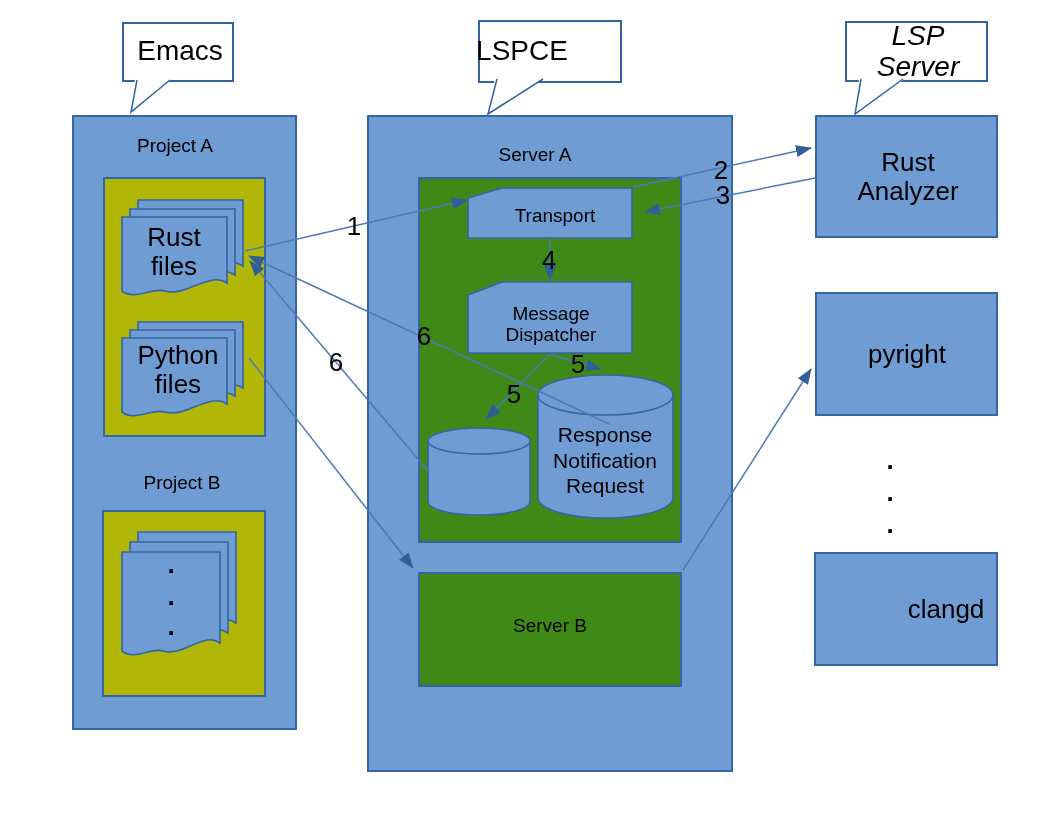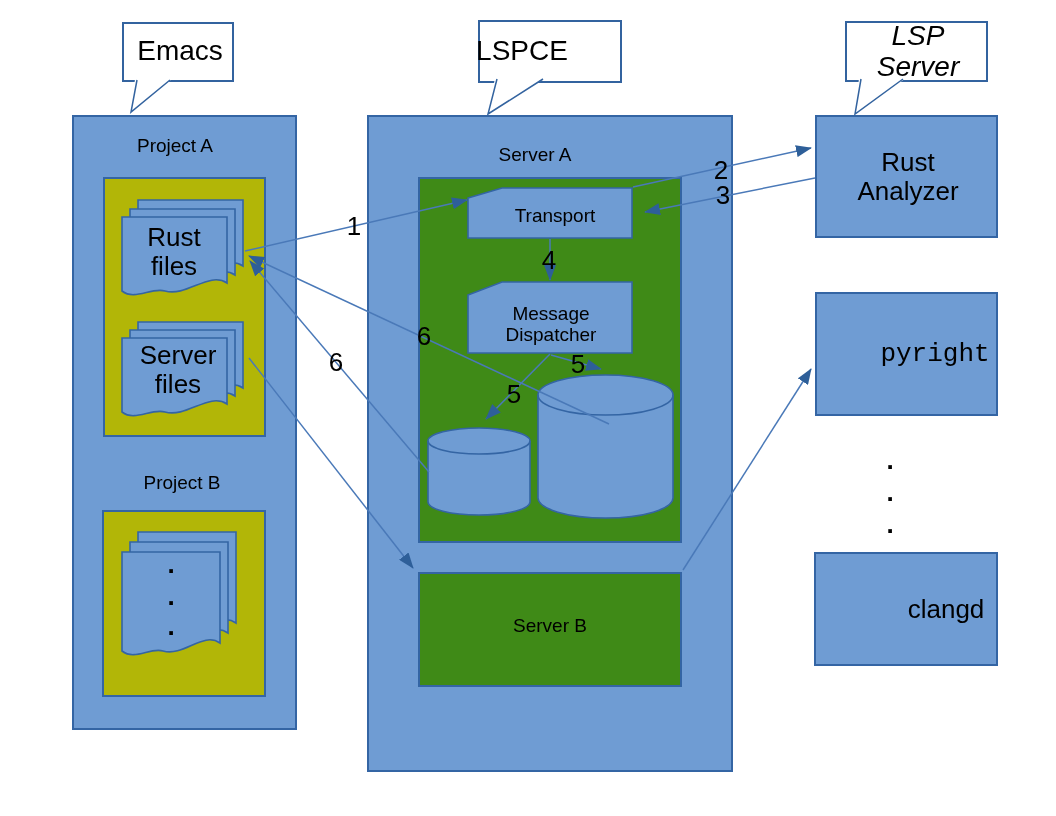--- a/index.html
+++ b/index.html
@@ -107,36 +107,39 @@
     </g>
   </svg>
 
   <div class="lbl f28" style="left:180px;top:51px;">Emacs</div>
   <div class="lbl f28" style="left:522px;top:51px;">LSPCE</div>
   <div class="lbl f28" style="left:918px;top:51px;font-style:italic;">LSP Server</div>
 
   <div class="lbl f27" style="left:175px;top:146px;">Project A</div>
   <div class="lbl f26" style="left:174px;top:252px;">Rust
 files</div>
-  <div class="lbl f26" style="left:178px;top:370px;">Server
+  <div class="lbl f26" style="left:178px;top:370px;">Python
 files</div>
   <div class="lbl f27" style="left:182px;top:483px;">Project B</div>
   <div class="lbl dot" style="left:171px;top:565px;">.</div>
   <div class="lbl dot" style="left:171px;top:597px;">.</div>
   <div class="lbl dot" style="left:171px;top:627px;">.</div>
 
   <div class="lbl f27" style="left:535px;top:155px;">Server A</div>
   <div class="lbl f27" style="left:555px;top:216px;">Transport</div>
   <div class="lbl f27" style="left:551px;top:324px;">Message
 Dispatcher</div>
+  <div class="lbl f21" style="left:605px;top:460px;">Response
+Notification
+Request</div>
   <div class="lbl f27" style="left:550px;top:626px;">Server B</div>
 
   <div class="lbl f26" style="left:908px;top:177px;">Rust
 Analyzer</div>
-  <div class="lbl f26" style="left:935px;top:355px;font-family:Liberation Mono, monospace;">pyright</div>
+  <div class="lbl f26" style="left:907px;top:355px;">pyright</div>
   <div class="lbl dot" style="left:890px;top:461px;">.</div>
   <div class="lbl dot" style="left:890px;top:493px;">.</div>
   <div class="lbl dot" style="left:890px;top:525px;">.</div>
   <div class="lbl f26" style="left:946px;top:610px;text-align:right;">clangd</div>
 
   <div class="lbl f26" style="left:354px;top:227px;">1</div>
   <div class="lbl f26" style="left:721px;top:171px;">2</div>
   <div class="lbl f26" style="left:723px;top:196px;">3</div>
   <div class="lbl f26" style="left:549px;top:261px;">4</div>
   <div class="lbl f26" style="left:514px;top:395px;">5</div>

